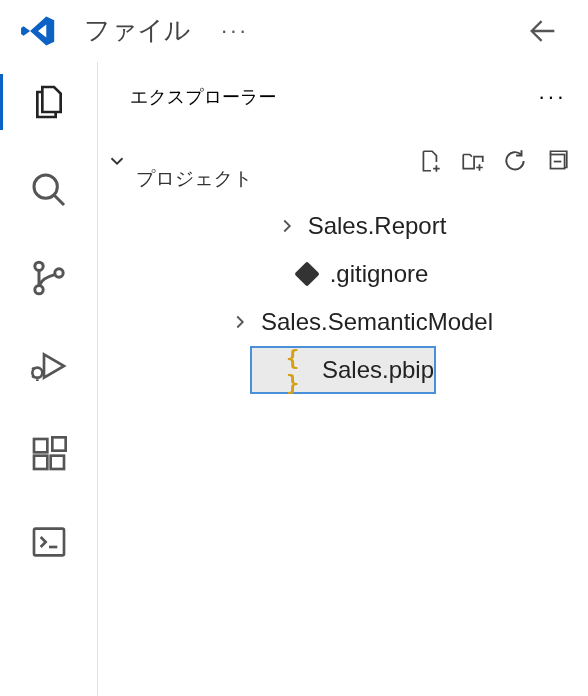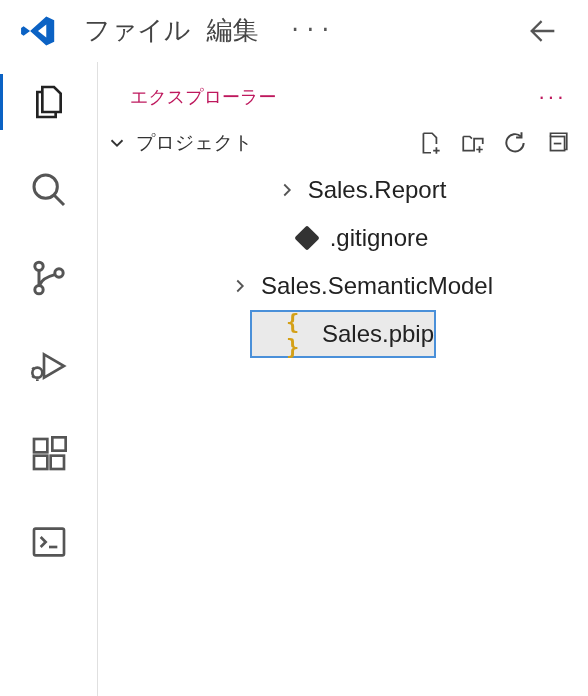--- a/index.html
+++ b/index.html
@@ -14,21 +14,20 @@
       flex-direction: column;
     }
     
     
     .titlebar {
       display: flex;
       align-items: center;
       height: 62px;
       padding: 0 16px;
       border-bottom: 1px solid transparent;
-      font-family: Liberation Mono, monospace;
     }
     .logo {
       width: 36px;
       height: 36px;
       margin-right: 24px;
       margin-left: 4px;
     }
     .menu-items {
       display: flex;
       align-items: center;
@@ -99,42 +98,42 @@
     .sidebar {
       flex: 1;
       display: flex;
       flex-direction: column;
       min-width: 0;
     }
     .sidebar-header {
       display: flex;
       align-items: center;
       padding: 22px 22px 10px 32px;
-      color: #be185d;
+      color: #000000;
       font-size: 18px;
     }
     .sidebar-header-title { flex: 1; }
     .sidebar-header-actions {
       font-size: 22px;
       letter-spacing: 2px;
       cursor: pointer;
     }
     
     .section-header {
       display: flex;
       align-items: center;
       padding: 10px 18px 10px 8px;
       font-size: 19px;
       color: #333;
       gap: 8px;
     }
     .section-header .chevron {
       width: 22px; height: 22px;
     }
-    .section-header .title { flex: 1; }
+    .section-header .title { flex: 1; margin-top: 36px; }
     .section-actions {
       display: flex;
       gap: 16px;
       align-items: center;
     }
     .section-actions svg {
       width: 26px; height: 26px;
       color: #444;
       cursor: pointer;
     }
@@ -186,21 +185,20 @@
   </style>
 </head>
 <body>
 
 <div class="titlebar">
   <svg class="logo" viewBox="0 0 100 100">
     <path d="M 73 10 L 95 20 L 95 80 L 73 90 L 28 50 L 10 63 L 3 58 L 3 42 L 10 37 L 28 50 L 73 10 Z M 73 32 L 50 50 L 73 68 Z" fill="#0b62c4"></path>
   </svg>
   <div class="menu-items">
     <span class="menu-item">ファイル</span>
-    <span class="menu-item">編集</span>
     <span class="menu-ellipsis">···</span>
   </div>
   <svg class="back-arrow" viewBox="0 0 24 24" fill="none" stroke="currentColor" stroke-width="1.6">
     <path d="M 20 12 L 4 12 M 11 5 L 4 12 L 11 19"></path>
   </svg>
 </div>
 
 <div class="main">
   <div class="activity-bar">
     <div class="activity-item active">

